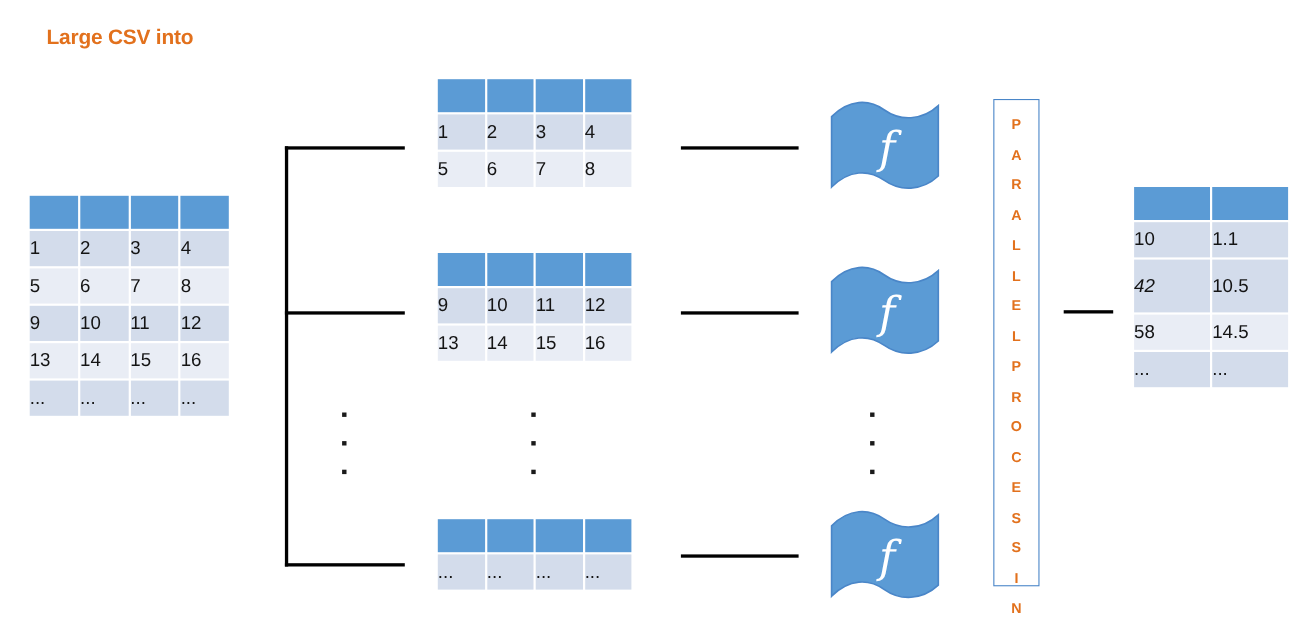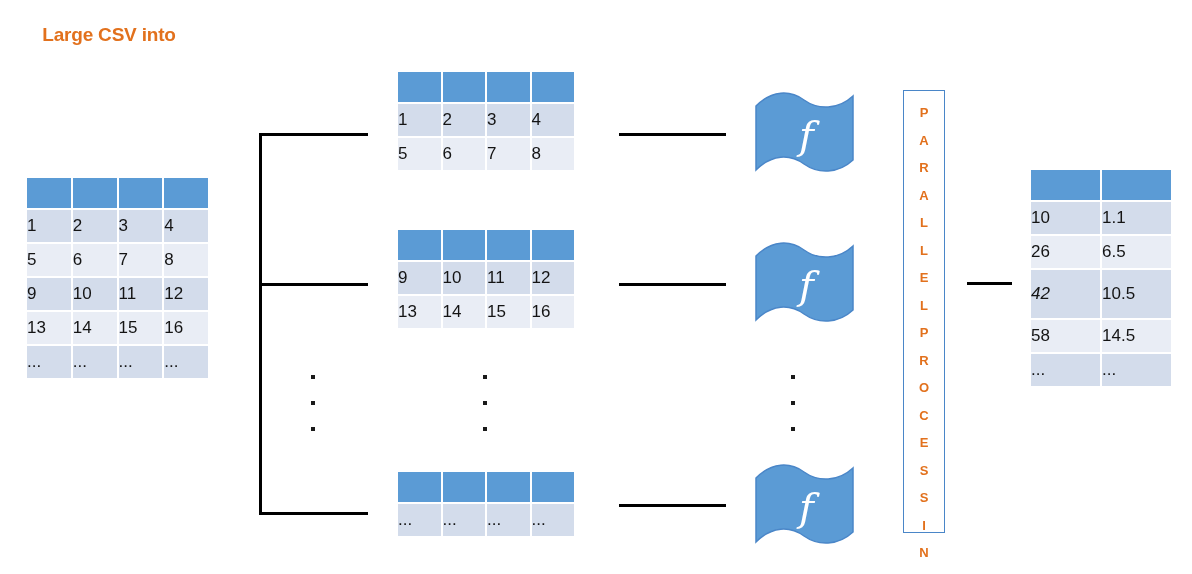--- a/index.html
+++ b/index.html
@@ -277,24 +277,20 @@
     <tbody>
         <tr>
       <td class="hdr" style="width:67px;height:30px;"></td>
       <td class="hdr" style="width:67px;height:30px;"></td>
     </tr>
     <tr>
       <td class="odd cellpad" style="height:32px;">10</td>
       <td class="odd cellpad">1.1</td>
     </tr>
     <tr>
-      <td class="even cellpad" style="height:32px;">26</td>
-      <td class="even cellpad">6.5</td>
-    </tr>
-    <tr>
       <td class="odd cellpad" style="height:48px;font-style:italic;">42</td>
       <td class="odd cellpad">10.5</td>
     </tr>
     <tr>
       <td class="even cellpad" style="height:32px;margin-left:40px;">58</td>
       <td class="even cellpad">14.5</td>
     </tr>
     <tr>
       <td class="odd cellpad" style="height:32px;">...</td>
       <td class="odd cellpad">...</td>

